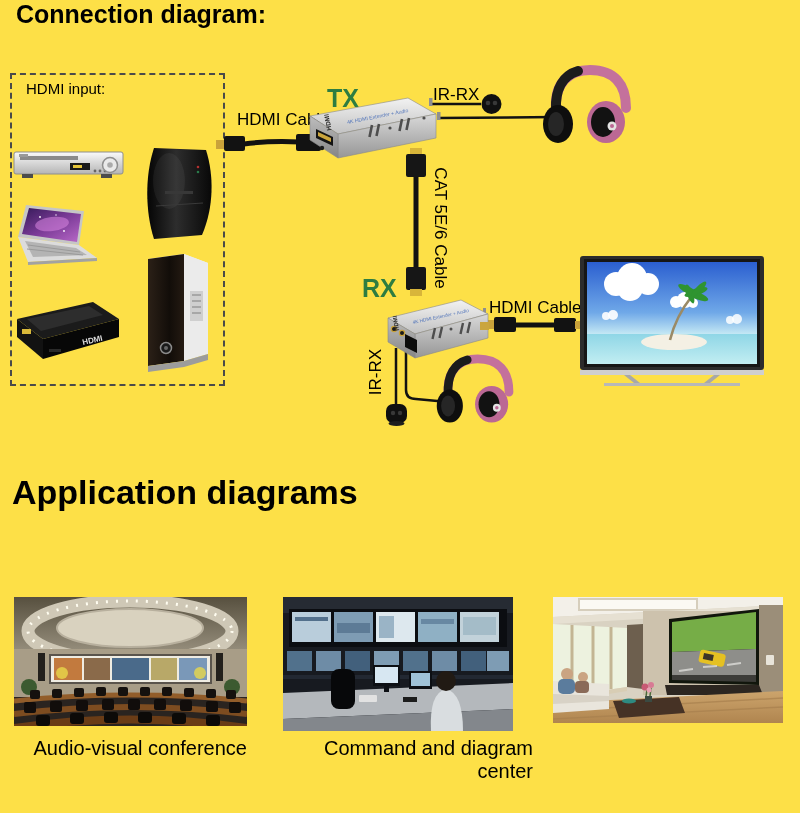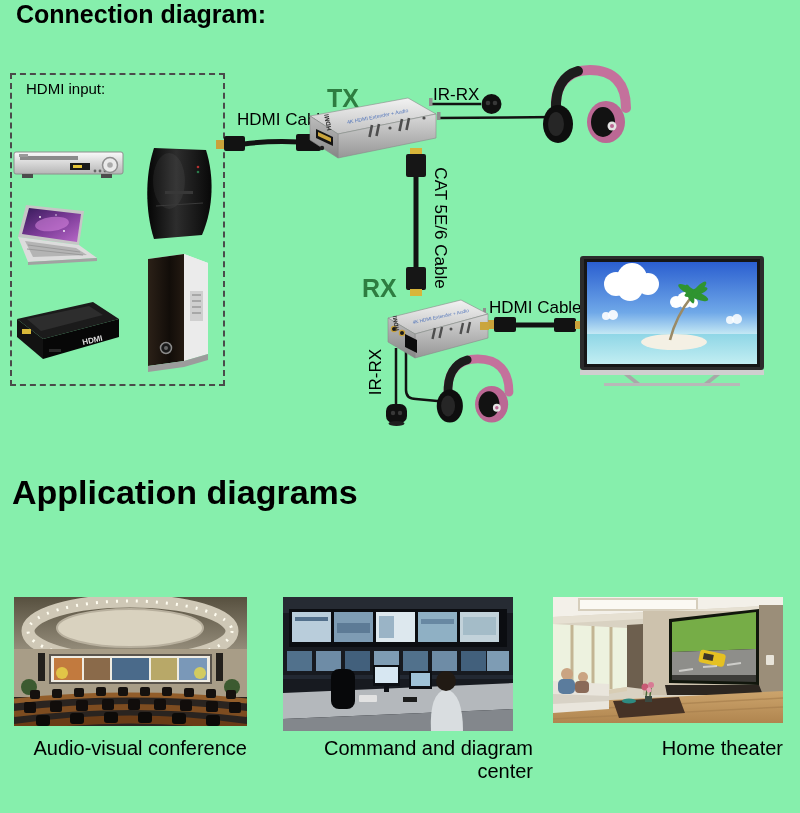--- a/index.html
+++ b/index.html
@@ -1,16 +1,16 @@
 <!DOCTYPE html>
 <html><head>
 <meta charset="utf-8">
 <style>
   html,body{margin:0;padding:0;background:#ffffff;}
-  #screen{position:relative;width:800px;height:813px;background:#86efac;
+  #screen{position:relative;width:800px;height:813px;background:#fde047;
           font-family:"Liberation Sans",sans-serif;color:#000;overflow:hidden;}
   .abs{position:absolute;}
   .title{left:16px;top:0px;font-size:25px;font-weight:bold;}
   .dashed-box{left:10px;top:73px;width:211px;height:309px;border:2px dashed #4a4a4a;}
   .input-note{left:26px;top:80px;display:flex;gap:8px;font-size:15px;line-height:18px;}
   .input-note .lines div{white-space:nowrap;}
   .lbl{font-size:17px;white-space:nowrap;}
   .lbl-endpoint{font-size:25px;font-weight:bold;color:#2e7d41;white-space:nowrap;}
   .rot-cw{transform:translate(-50%,-50%) rotate(90deg);}
   .rot-ccw{transform:translate(-50%,-50%) rotate(-90deg);}
@@ -447,15 +447,14 @@
     <path d="M94,92 L93,100 M98,91 L97,99" stroke="#4a6a3a" stroke-width="1.5"></path>
     <circle cx="92" cy="90" r="3.5" fill="#c85a74"></circle>
     <circle cx="98" cy="88" r="3" fill="#d87a94"></circle>
     <circle cx="96" cy="93" r="2.5" fill="#e8a0b4"></circle>
     <rect x="92" y="99" width="7" height="6" fill="#3a4a42"></rect>
     <ellipse cx="76" cy="104" rx="7" ry="2.5" fill="#2e8a80"></ellipse>
   </svg>
 
   <div class="abs caption" style="left:14px;width:233px">Audio-visual conference</div>
   <div class="abs caption" style="left:263px;width:270px">Command and diagram center</div>
-  <div class="abs caption" style="left:553px;width:230px">Home theater</div>
 
 </div>
 
 </body></html>

